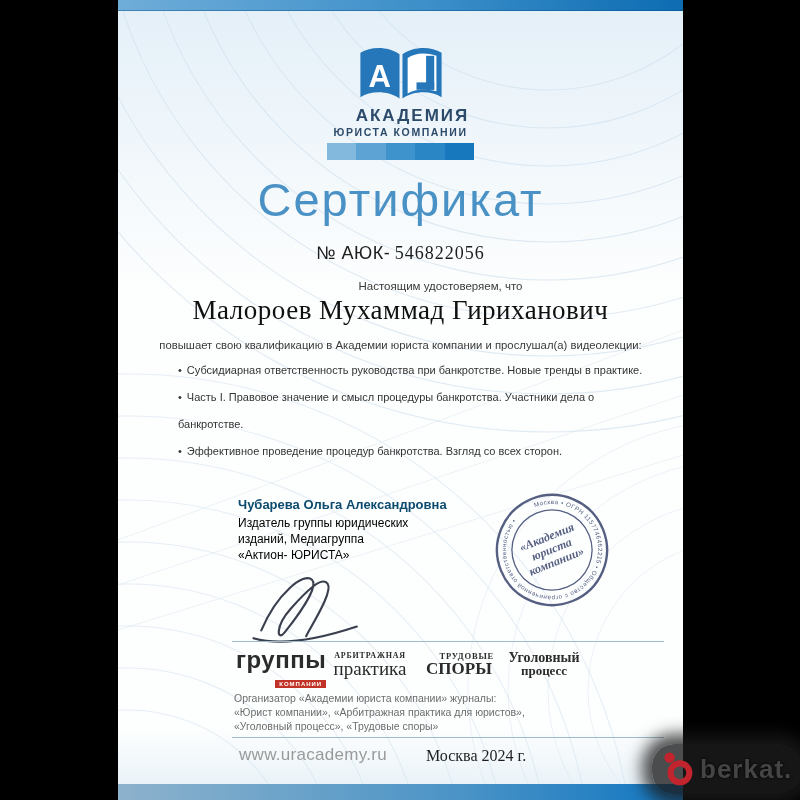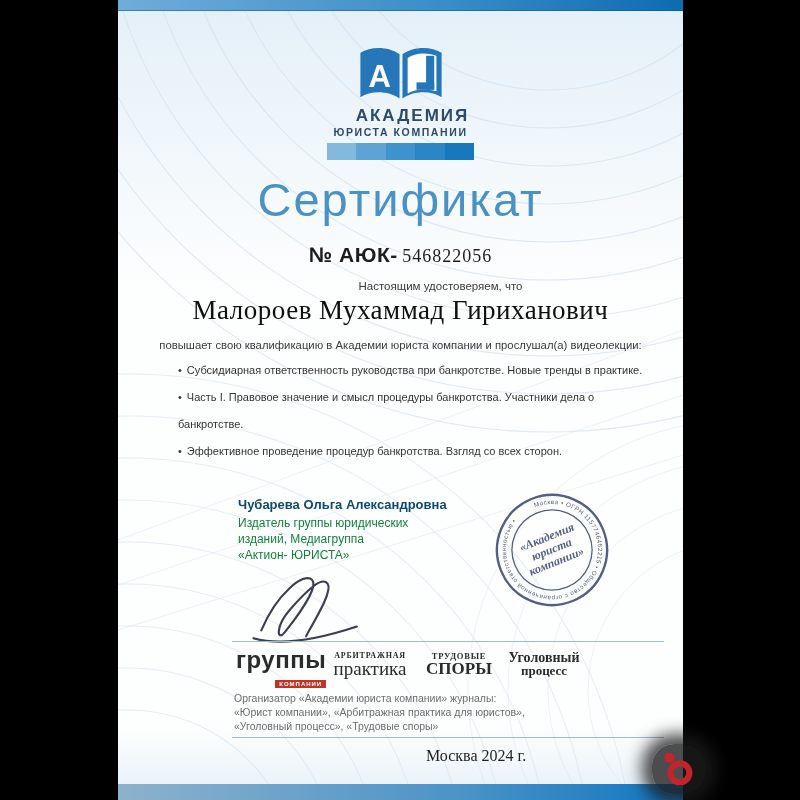--- a/index.html
+++ b/index.html
@@ -22,56 +22,56 @@
   .org1{position:absolute;left:0;top:106px;width:100%;text-align:center;
      font-weight:bold;font-size:17px;letter-spacing:2px;color:#2c4a69;margin-left:12px;}
   .org2{position:absolute;left:0;top:126px;width:100%;text-align:center;
      font-weight:bold;font-size:10.5px;letter-spacing:1.6px;color:#2c4a69;}
   .segbar{position:absolute;left:50%;transform:translateX(-50%);top:143px;width:148px;height:17px;
      display:flex;}
   .segbar span{flex:1;}
   .title{position:absolute;left:0;top:172px;width:100%;text-align:center;
      font-size:47px;font-weight:300;letter-spacing:2px;color:#4a92c5;}
   .number{position:absolute;left:0;top:243px;width:100%;text-align:center;color:#1d1d1d;}
-  .number .lab{font-size:21px;font-weight:bold;letter-spacing:.5px;}
+  .number .lab{font-size:18px;font-weight:normal;letter-spacing:.5px;}
   .number .val{font-family:"Liberation Serif",serif;font-size:18px;letter-spacing:1px;}
   .intro{position:absolute;left:0;top:280px;width:100%;text-align:center;
      font-size:11.5px;color:#3a3a3a;padding-left:40px;}
   .recipient{position:absolute;left:0;top:295px;width:100%;text-align:center;
      font-family:"Liberation Serif",serif;font-size:27px;color:#101010;letter-spacing:.5px;}
   .desc{position:absolute;left:0;top:339px;width:100%;text-align:center;
      font-size:11.3px;color:#3a3a3a;}
   .lectures{position:absolute;left:60px;top:357px;width:474px;}
   .lecture{font-size:11px;line-height:27px;color:#333;}
   .lecture .b{margin-right:5px;color:#333;}
   
   .signer{position:absolute;left:120px;top:497px;}
   .signer-name{font-size:13px;font-weight:bold;color:#0c4a6e;margin-bottom:3px;}
-  .signer-role{font-size:12px;line-height:16px;color:#15803d;}
+  .signer-role{font-size:12px;line-height:16px;color:#000000;}
   .signature{position:absolute;left:128px;top:568px;z-index:2;}
   
   .stamp{position:absolute;left:372px;top:488px;width:124px;height:124px;z-index:2;
      transform:rotate(-22deg);opacity:.88;}
   .stamp-center{position:absolute;left:0;top:42px;width:100%;text-align:center;
      font-family:"Liberation Serif",serif;font-style:italic;font-weight:bold;
      font-size:12px;line-height:13px;color:#3e4a71;}
   
   .rule{position:absolute;left:114px;width:432px;height:0;border-top:1px solid #9fbacb;z-index:2;}
   .rule1{top:641px;} .rule2{top:737px;}
   .journals{position:absolute;left:114px;top:647px;width:450px;height:42px;z-index:2;color:#2b2b2b;}
   .j-jurist{position:absolute;left:4px;top:1px;text-align:right;}
   .j-jurist .big{font-size:24px;font-weight:bold;letter-spacing:.5px;line-height:24px;}
   .j-jurist .chip{display:inline-block;margin-top:-3px;background:#c13227;color:#fff;
      font-size:6px;font-weight:bold;letter-spacing:1px;padding:1px 4px;text-transform:uppercase;}
   .j-serif{font-family:"Liberation Serif",serif;text-align:center;}
   .j-arb{position:absolute;left:100px;top:4px;width:76px;}
   .j-arb .t{font-size:8px;font-weight:bold;letter-spacing:.8px;}
   .j-arb .m{font-size:19px;line-height:17px;}
   .j-lab{position:absolute;left:192px;top:4px;width:70px;}
-  .j-lab .t{font-size:8.5px;font-weight:bold;letter-spacing:.8px;}
+  .j-lab .t{font-size:8.5px;font-weight:bold;letter-spacing:.8px;text-align:right;}
   .j-lab .m{font-size:17px;font-weight:600;line-height:16px;}
   .j-cri{position:absolute;left:272px;top:4px;width:80px;}
   .j-cri .t{font-size:14px;font-weight:bold;line-height:13px;}
   .j-cri .m{font-size:13px;font-weight:bold;line-height:13px;}
   .org-note{position:absolute;left:116px;top:691px;font-size:10.5px;line-height:14px;color:#6d6d6d;z-index:2;}
   .site{position:absolute;left:121px;top:745px;font-size:17px;color:#9a9a9a;letter-spacing:.3px;z-index:2;}
   .cityyear{position:absolute;left:308px;top:747px;font-family:"Liberation Serif",serif;
      font-size:16px;color:#1f1f1f;z-index:2;}
   
   .berkat{position:absolute;left:652px;top:744px;display:flex;align-items:center;gap:4px;
@@ -215,24 +215,26 @@
     </div>
 
     <div class="org-note">
       <div>Организатор «Академии юриста компании» журналы:</div>
       <div>«Юрист компании», «Арбитражная практика для юристов»,</div>
       <div>«Уголовный процесс», «Трудовые споры»</div>
     </div>
 
     <div class="rule rule2"></div>
 
+    <div class="site">www.uracademy.ru</div>
     <div class="cityyear">Москва 2024 г.</div>
 
     <div class="bottombar"></div>
   </div>
 
   <div class="berkat">
     <svg width="34" height="40" viewBox="0 0 36 42">
       <circle cx="19" cy="25" r="10" fill="none" stroke="#c2242e" stroke-width="6.5"></circle>
       <circle cx="8" cy="9" r="5.5" fill="#c2242e"></circle>
     </svg>
+    <span class="txt">berkat.</span>
   </div>
 </div>
 
 </body></html>

